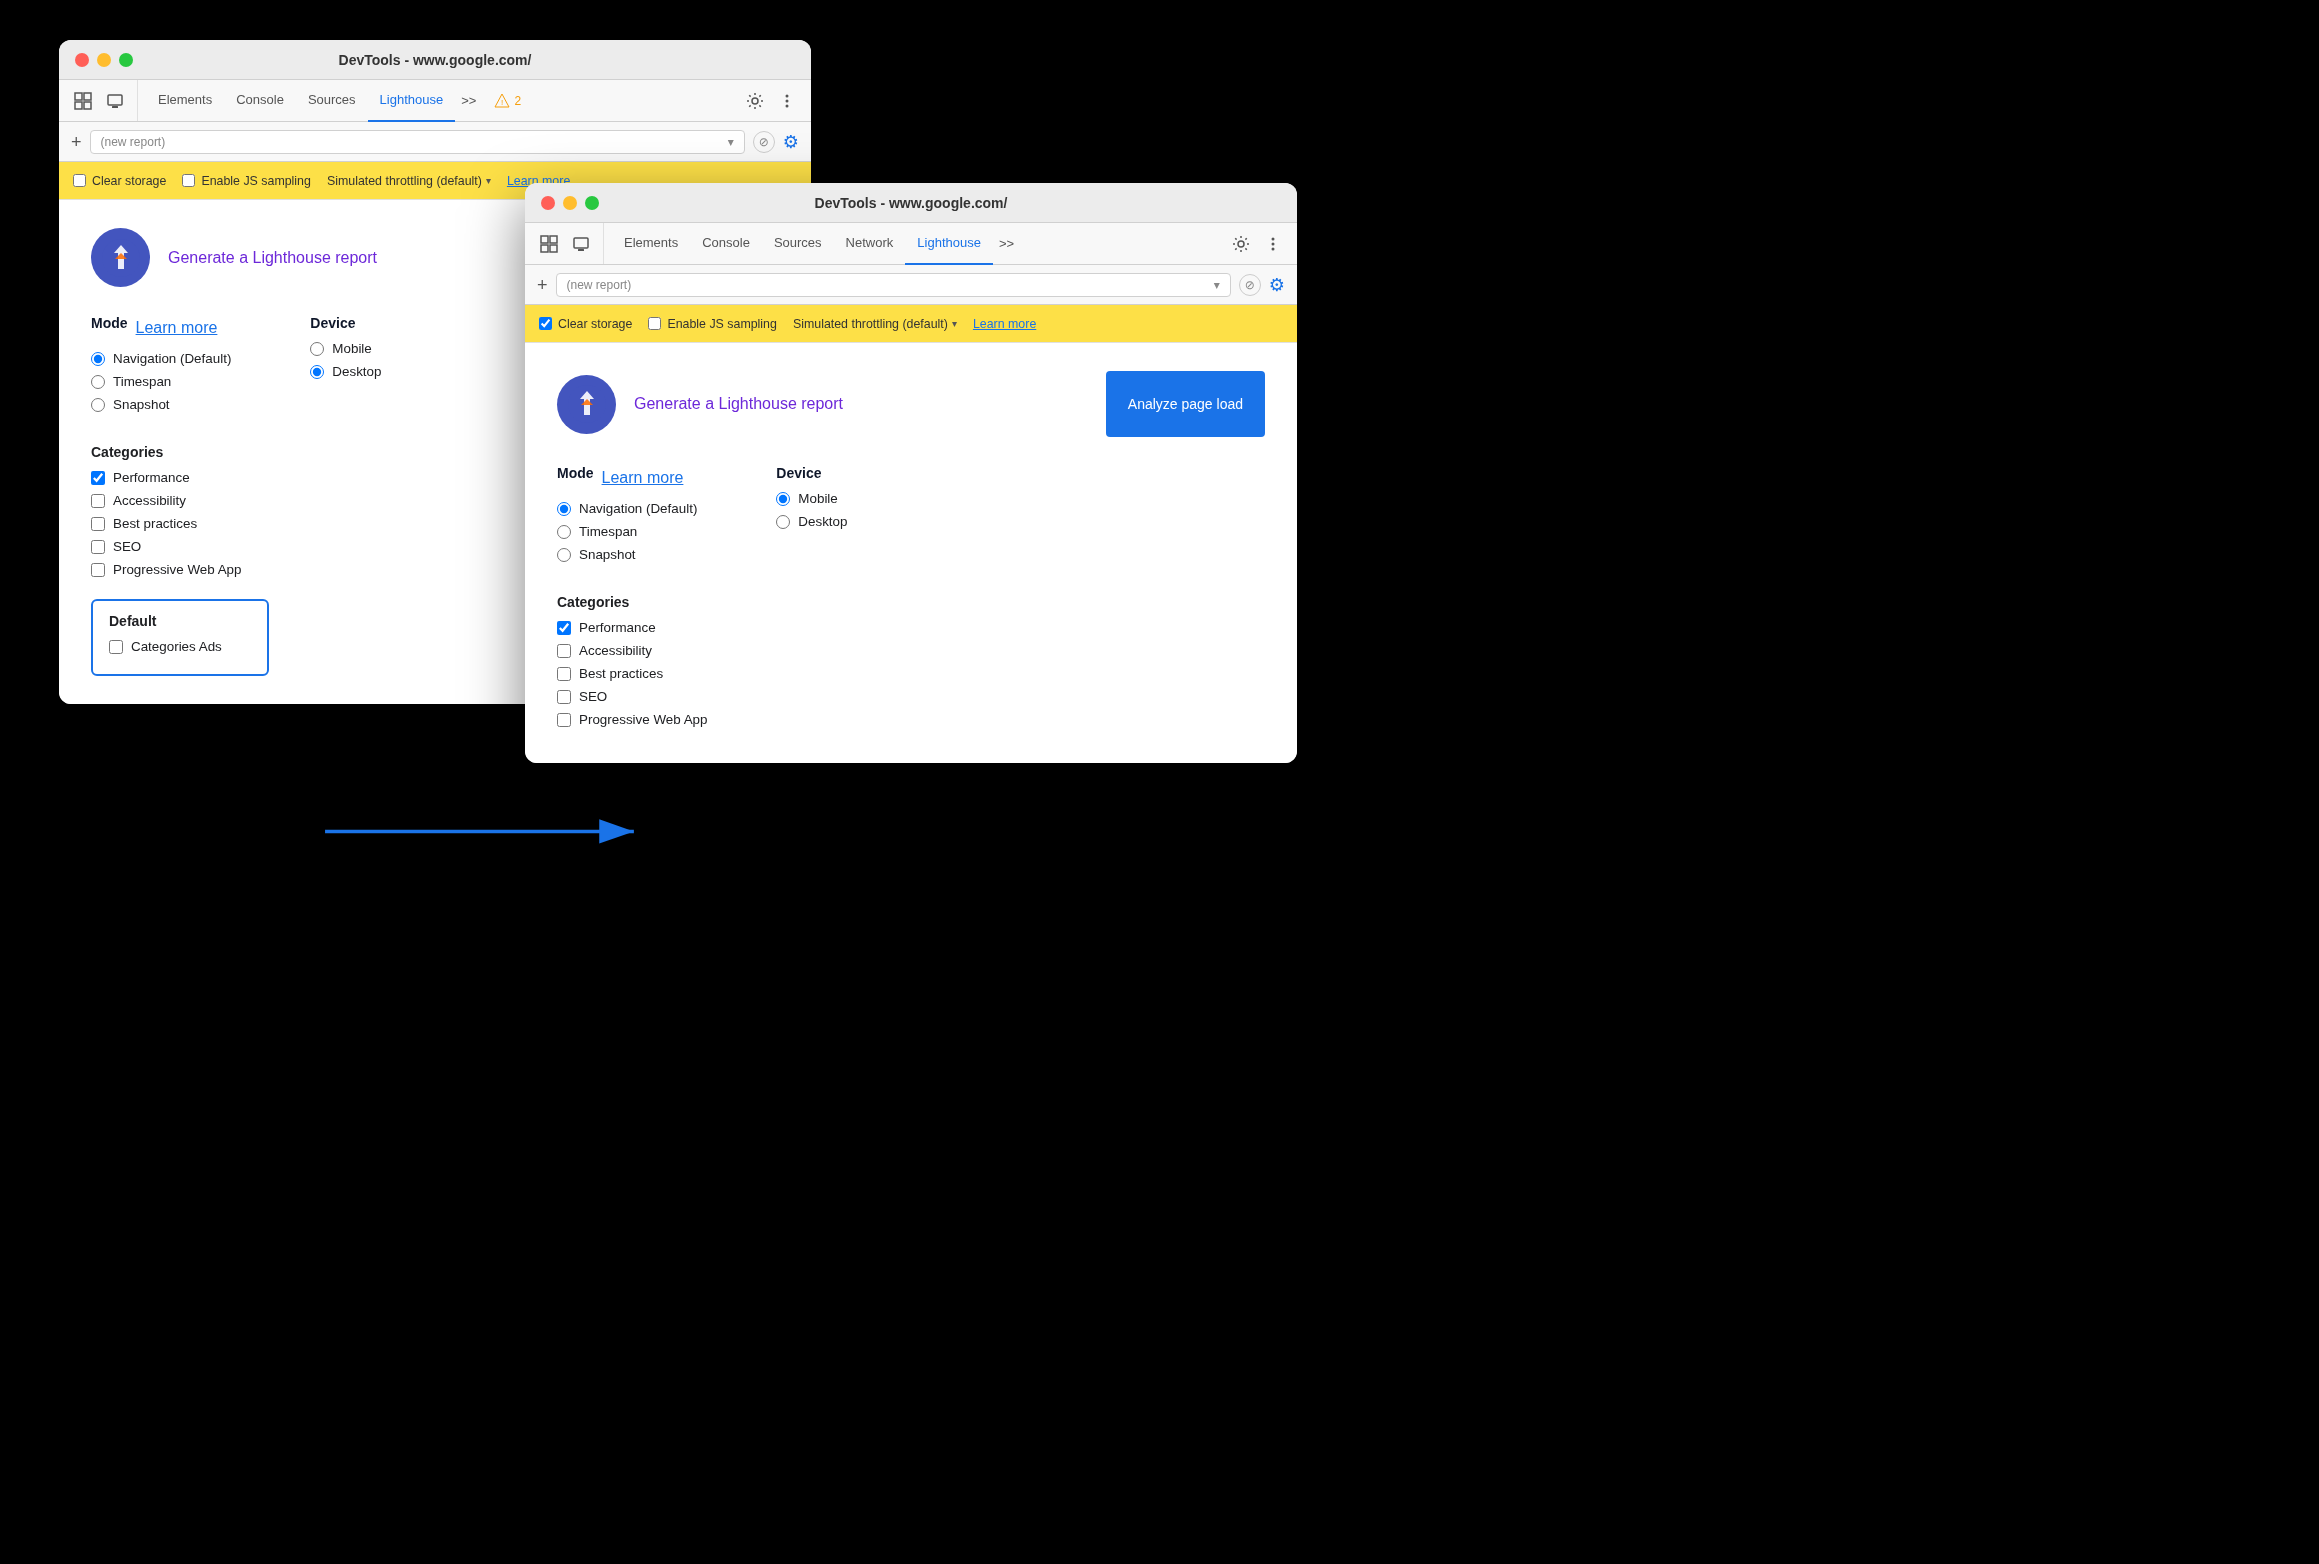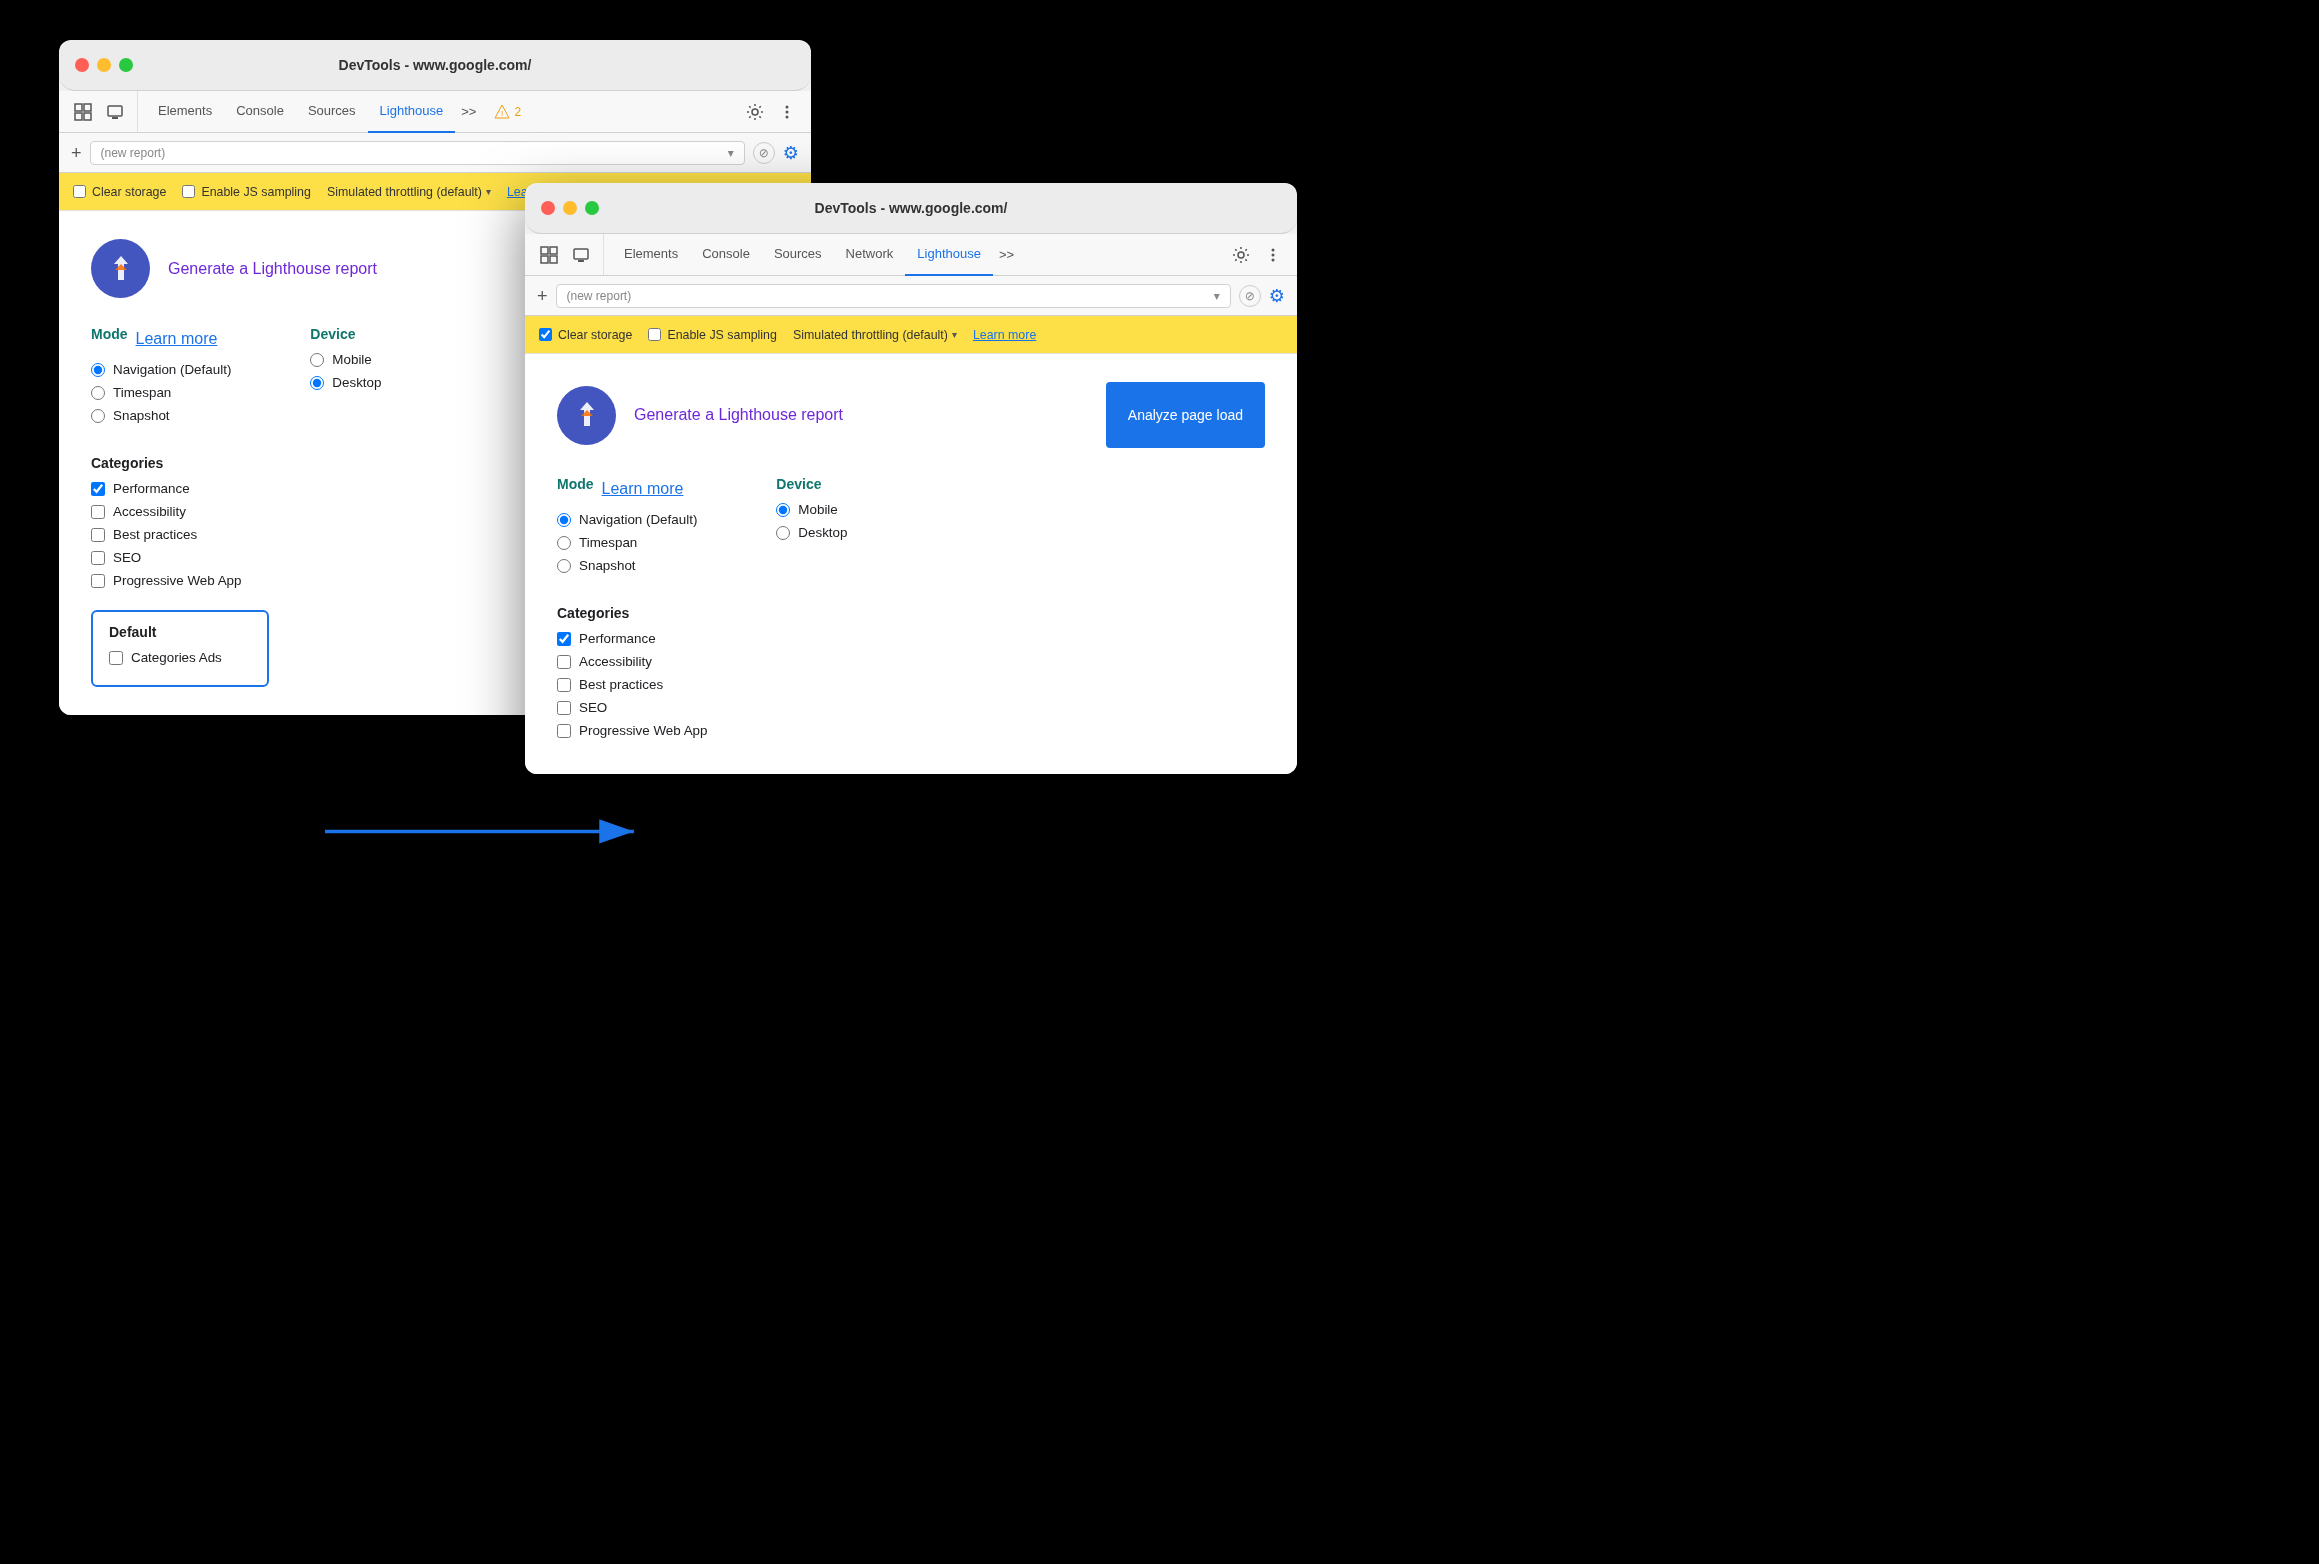--- a/index.html
+++ b/index.html
@@ -29,27 +29,26 @@
 
     .window-front {
       width: 772px;
       top: 183px;
       left: 525px;
     }
 
     
     .title-bar {
       background: #ececec;
-      height: 51px;
+      height: 40px;
       display: flex;
       align-items: center;
       justify-content: center;
       position: relative;
       border-bottom: 1px solid #d0d0d0;
-      border-radius: 16px;
     }
 
     .window-controls {
       position: absolute;
       left: 16px;
       display: flex;
       gap: 8px;
       align-items: center;
     }
 
@@ -269,21 +268,21 @@
     
     .form-row {
       display: flex;
       gap: 79px;
       margin-bottom: 24px;
     }
 
     .form-section h3 {
       font-size: 14px;
       font-weight: 600;
-      color: #0f766e;
+      color: #0f172a;
       margin-bottom: 10px;
     }
 
     .form-section .section-header {
       display: flex;
       align-items: center;
       gap: 8px;
       margin-bottom: 10px;
     }
 

